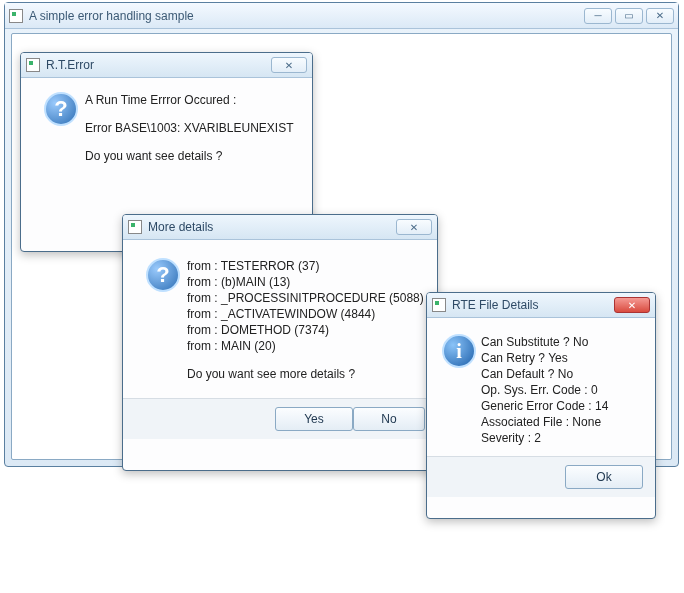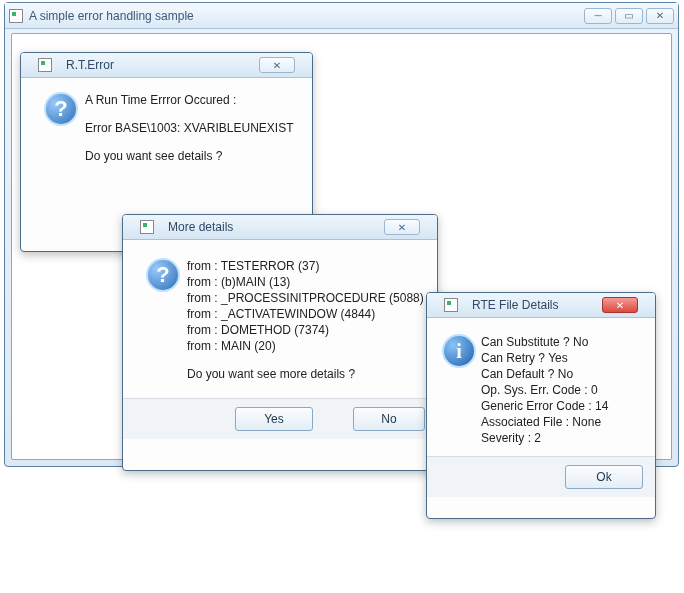--- a/index.html
+++ b/index.html
@@ -80,22 +80,21 @@
     border-radius: 4px;
     box-shadow: 0 3px 10px rgba(0,0,0,.25);
     overflow: hidden;
   }
   .dlg-titlebar {
     height: 25px;
     background: linear-gradient(#eef6fd,#d6e6f3);
     border-bottom: 1px solid #aac3da;
     display: flex;
     align-items: center;
-    padding: 0 17px;
-    gap: 8px;
+    padding: 0 5px;
   }
   .dlg-titlebar .app-icon {
     width: 14px; height: 14px;
     border: 1px solid #888;
     background: #fff;
     margin-right: 6px;
     position: relative;
   }
   .dlg-titlebar .app-icon::after {
     content: "";
@@ -160,21 +159,21 @@
     min-width: 78px;
     height: 24px;
     border: 1px solid #8aa9c4;
     border-radius: 3px;
     background: linear-gradient(#fbfdff,#e4edf5);
     color: #223a52;
     font-size: 12px;
     display: flex; align-items: center; justify-content: center;
     cursor: pointer;
   }
-  .btn.cut { min-width: 72px; margin-left: 40px; }
+  .btn.cut { min-width: 72px; }
 </style>
 </head>
 <body>
 
 <div class="app-window">
   <div class="titlebar">
     <div class="app-icon"></div>
     <div class="title-text">A simple error handling sample</div>
     <div class="caption-btns">
       <div class="cap-btn">─</div>

